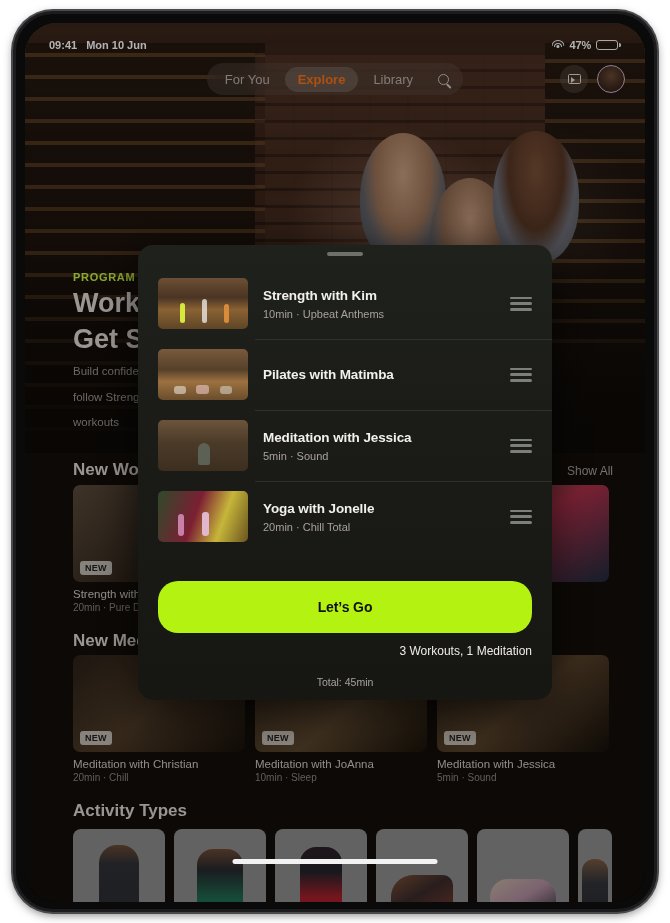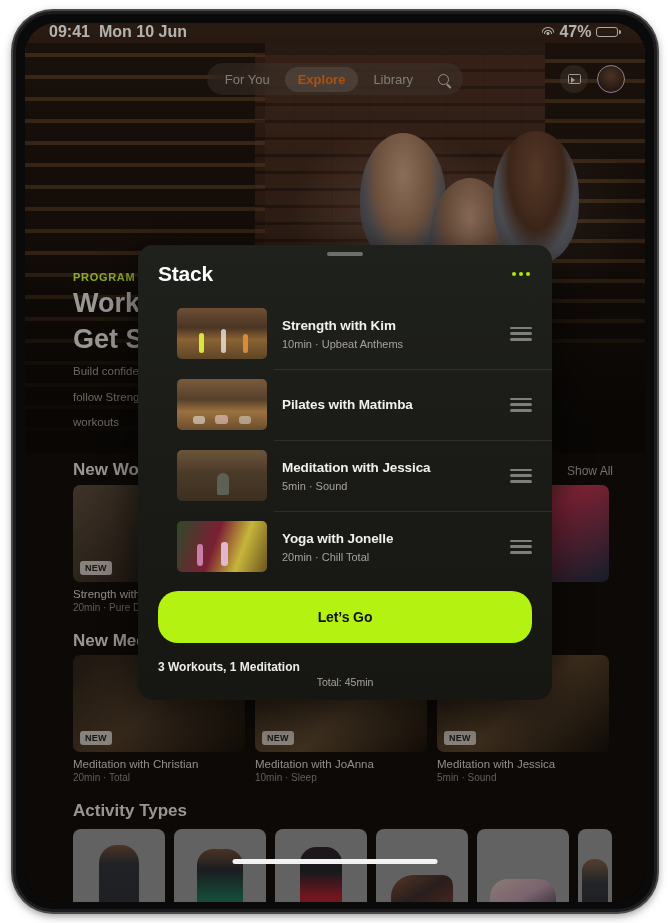--- a/index.html
+++ b/index.html
@@ -86,22 +86,22 @@
   #tr3 { left: 468px; top: 108px; width: 86px; height: 132px;
          background: radial-gradient(ellipse at 50% 30%, #7a5038 0%, #563624 45%, #6d6e76 66%, #54555c 100%); }
   #hero-fade {
     position: absolute; left: 0; top: 230px; width: 620px; height: 200px;
     background: linear-gradient(180deg, rgba(12,9,6,0) 0%, rgba(12,9,6,.65) 55%, #0d0a07 100%);
   }
 
   
   #statusbar {
     position: absolute; left: 0; top: 0; width: 620px; height: 28px;
-    display: flex; align-items: flex-start;
-    padding: 0 24px; color: #fff; font-size: 16px; font-weight: bold;
+    display: flex; align-items: flex-end;
+    padding: 0 24px; color: #fff; font-size: 11px; font-weight: bold;
     z-index: 30;
   }
   #sb-left { display: flex; gap: 9px; align-items: center; }
   #sb-right { margin-left: auto; display: flex; gap: 5px; align-items: center; }
   .wifi-ico { display:inline-block; width: 13px; height: 10px; position: relative; }
   .wifi-ico i { position:absolute; border: 1.6px solid #fff; border-bottom:none;
     border-radius: 50% 50% 0 0 / 100% 100% 0 0; left:50%; transform: translateX(-50%); }
   .wifi-ico i:nth-child(1){ width:13px; height:6px; top:0; }
   .wifi-ico i:nth-child(2){ width:8px; height:4px; top:2.5px; }
   .wifi-ico i:nth-child(3){ width:3.2px; height:2.4px; top:5.2px; background:#fff; border-radius:50%; border:none; }
@@ -198,21 +198,21 @@
     box-shadow: 0 10px 42px rgba(0,0,0,.62);
     overflow: hidden;
   }
   #grabber { width: 36px; height: 4px; border-radius: 2px; background: #6e706a;
     margin: 7px auto 0; }
   #sheet-head { display: flex; align-items: center; padding: 6px 20px 0 20px; }
   #sheet-title { color: #fff; font-size: 21px; font-weight: bold; letter-spacing: -.2px; }
   #more-btn { margin-left: auto; display: flex; gap: 3px; align-items: center; padding: 8px 2px; }
   #more-btn span { width: 4px; height: 4px; border-radius: 50%; background: #b6e600; }
 
-  #stack-list { margin-top: 12px; padding-left: 19px; }
+  #stack-list { margin-top: 12px; }
   .stack-item { display: flex; align-items: center; padding: 10px 20px; position: relative; }
   .stack-item + .stack-item::before {
     content:''; position:absolute; left: 117px; right: 0; top: 0; height: 1px;
     background: rgba(255,255,255,.085);
   }
   .thumb { width: 90px; height: 51px; border-radius: 5px; flex: 0 0 auto; overflow: hidden; position: relative; }
   .th-strength { background: linear-gradient(180deg,#6d4f34 0%,#4a3423 38%,#8a6233 62%,#5e4527 100%); }
   .th-pilates  { background: linear-gradient(180deg,#7a5a3c 0%,#55402a 40%,#9c7140 64%,#6a4d2c 100%); }
   .th-medit    { background: linear-gradient(180deg,#6b543b 0%,#4b3a28 45%,#3c2f20 100%); }
   .th-yoga     { background: linear-gradient(110deg,#2e4a2a 0%,#7c1f33 42%,#c6b63a 70%,#6a5420 100%); }
@@ -224,22 +224,22 @@
     justify-content: space-between; flex: 0 0 auto; margin-left: 10px; }
   .drag-handle i { display:block; height: 2.6px; background: #7d7f79; border-radius: 1.5px; }
 
   #sheet-footer { position: absolute; left: 0; right: 0; bottom: 0; padding: 0 20px 12px; }
   #lets-go {
     display: block; width: 100%; height: 52px; line-height: 40px; text-align: center;
     background: #b4f211; color: #111; font-size: 14px; font-weight: bold;
     border: none; border-radius: 20px; font-family: "Liberation Sans", sans-serif;
     letter-spacing: -.1px; cursor: pointer;
   }
-  #summary1 { text-align: left; color: #efece8; font-size: 12px; font-weight: bold; margin-top: 17px; }
-  #summary2 { text-align: center; color: #a8a29b; font-size: 10.5px; margin-top: 2px; }
+  #summary1 { text-align: right; color: #efece8; font-size: 12px; font-weight: normal; margin-top: 11px; }
+  #summary2 { text-align: center; color: #a8a29b; font-size: 10.5px; margin-top: 18px; }
 
   
   #home-ind { position: absolute; left: 50%; transform: translateX(-50%);
     bottom: 38px; width: 205px; height: 5px; border-radius: 3px;
     background: #f2f2f2; z-index: 60; }
 </style>
 </head>
 <body>
 
 <div id="device">
@@ -298,21 +298,21 @@
 
         <div class="section-row" style="top:608px;">
           <div class="section-title">New Meditations</div>
         </div>
         <div class="cardrow" style="top:632px;">
           <div class="card">
             <div class="card-img img-d">
               <div class="badge-new">NEW</div>
             </div>
             <div class="card-title">Meditation with Christian</div>
-            <div class="card-sub">20min · Total</div>
+            <div class="card-sub">20min · Chill</div>
           </div>
           <div class="card">
             <div class="card-img img-e">
               <div class="badge-new">NEW</div>
             </div>
             <div class="card-title">Meditation with JoAnna</div>
             <div class="card-sub">10min · Sleep</div>
           </div>
           <div class="card">
             <div class="card-img img-f">
@@ -380,28 +380,20 @@
       <div id="topright">
         <div id="airplay">
           <span class="ap-glyph"></span>
         </div>
         <div id="avatar"></div>
       </div>
 
       <div id="sheet-scrim"></div>
       <div id="sheet">
         <div id="grabber"></div>
-        <div id="sheet-head">
-          <div id="sheet-title">Stack</div>
-          <div id="more-btn">
-            <span></span>
-              <span></span>
-              <span></span>
-          </div>
-        </div>
 
         <div id="stack-list">
           <div class="stack-item">
             <div class="thumb th-strength">
               <span class="fig" style="left:22px;height:20px;background:#d6e839;"></span>
               <span class="fig" style="left:44px;height:24px;"></span>
               <span class="fig" style="left:66px;height:19px;background:#d98b3a;"></span>
             </div>
             <div class="stack-text">
               <div class="it-title">Strength with Kim</div>

